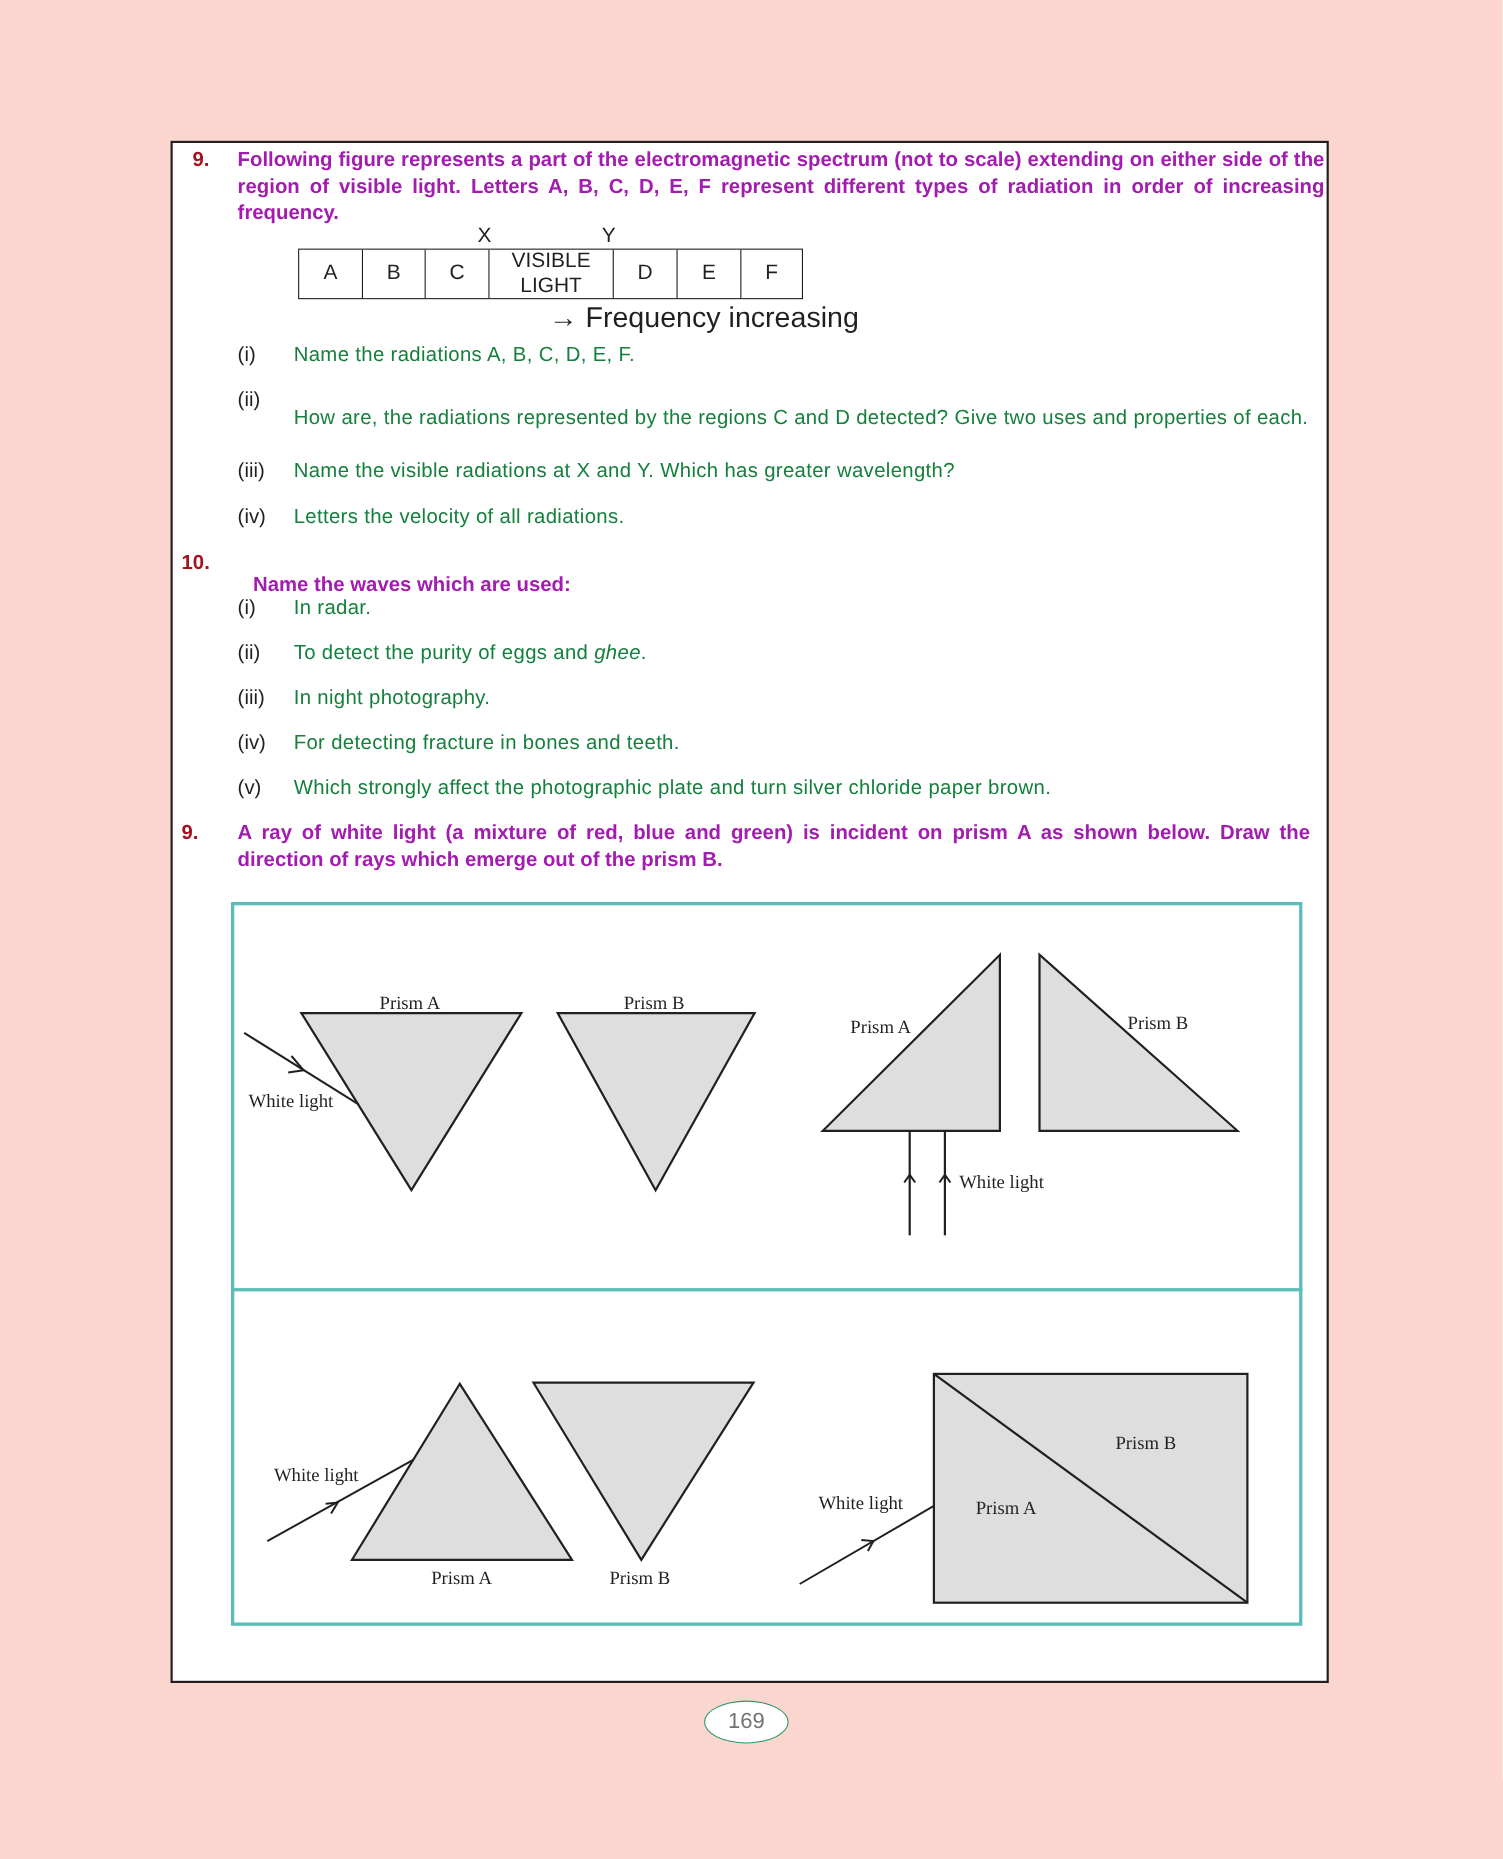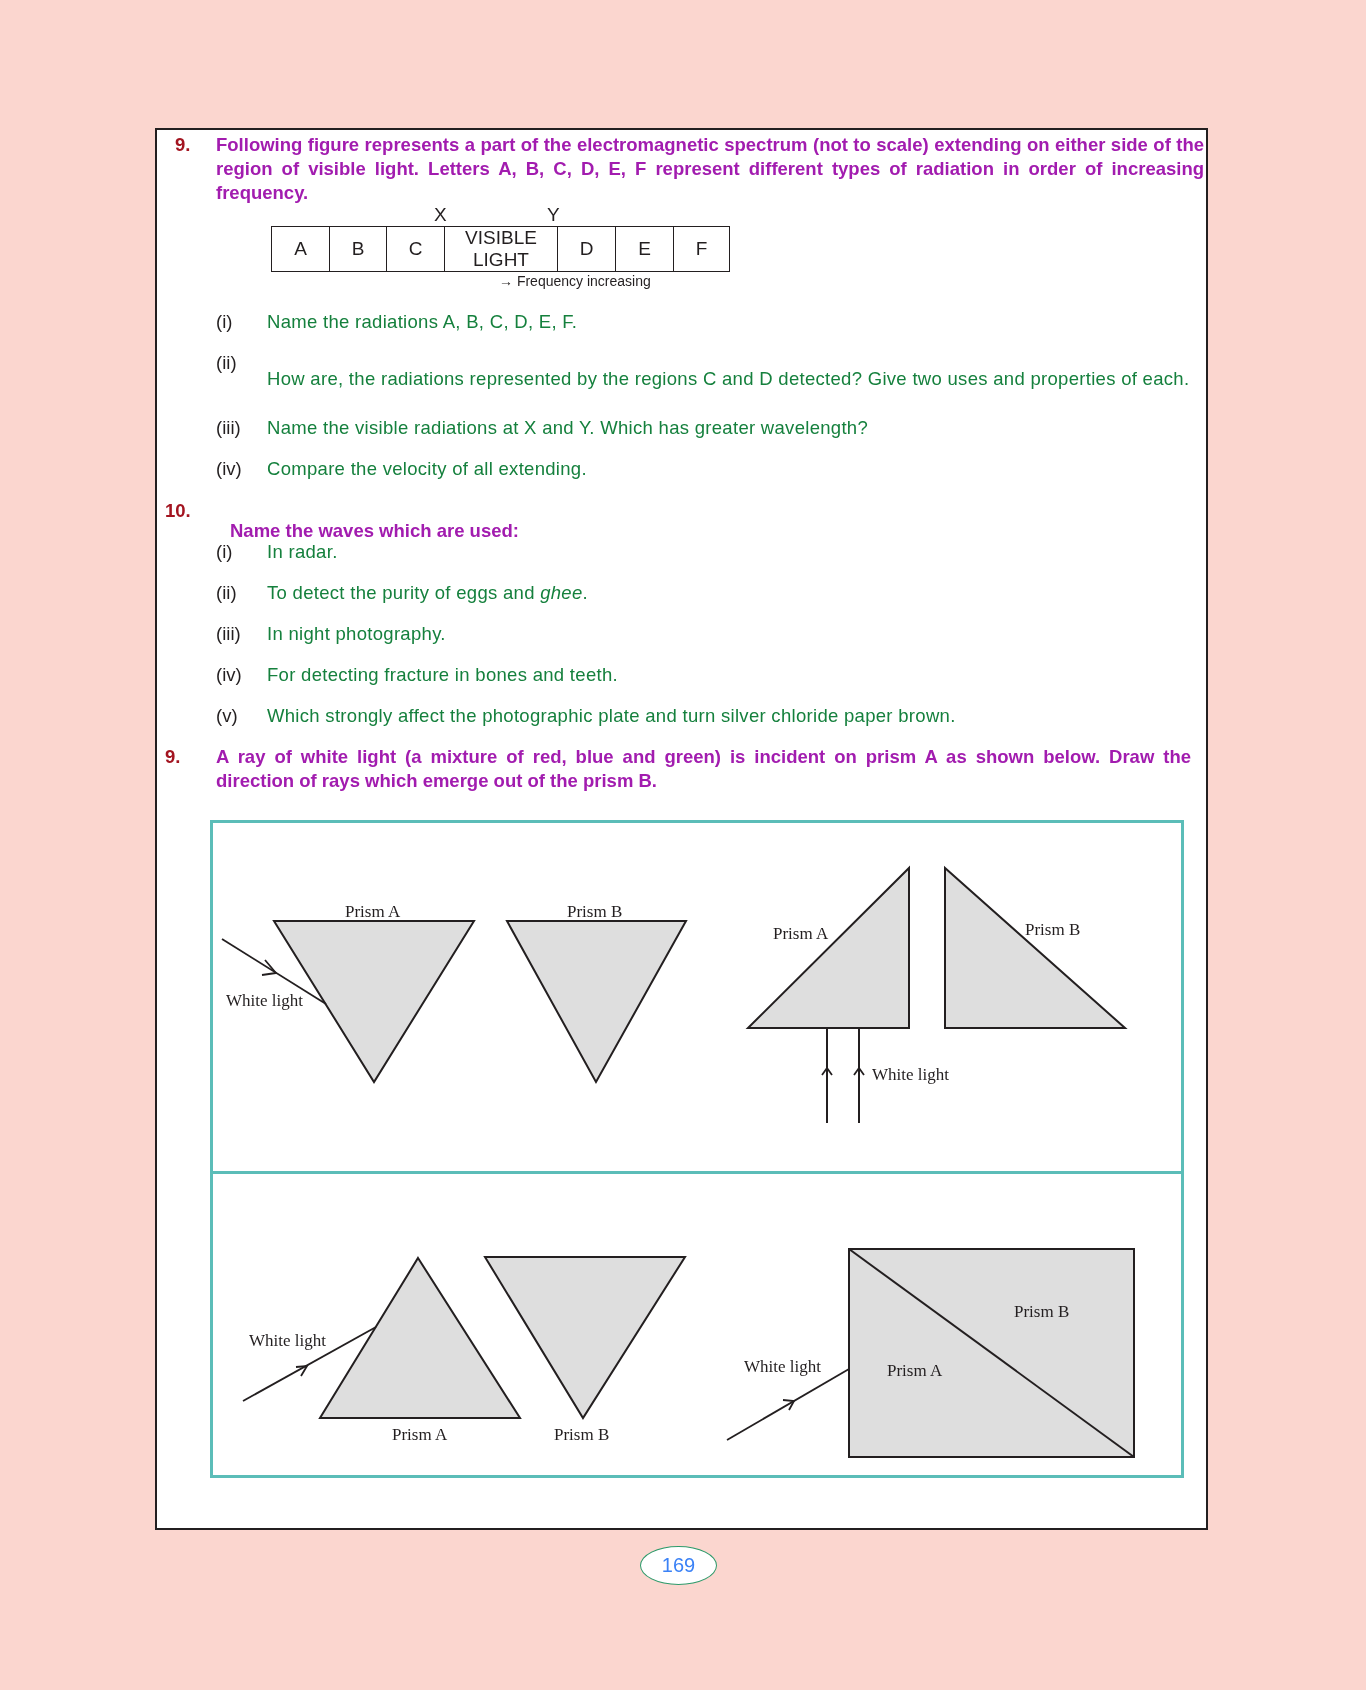--- a/index.html
+++ b/index.html
@@ -17,57 +17,57 @@
   .cell { border-right:1px solid #231f20; display:flex; align-items:center; justify-content:center;
           font-size:19px; color:#231f20; text-align:center; line-height:22px; }
   .cell:last-child { border-right:none; }
   .mark { font-size:19px; color:#231f20; }
   .fig { position:absolute; left:210px; top:820px; width:974px; height:658px; border:3px solid #5bbdb8; box-sizing:border-box; }
   .fig-div { position:absolute; left:210px; top:1171px; width:974px; height:3px; background:#5bbdb8; }
   svg { position:absolute; left:0; top:0; }
   .lbl { font-family:"Liberation Serif", "DejaVu Serif", serif; font-size:17px; fill:#231f20; }
   .pagenum { position:absolute; left:640px; top:1546px; width:77px; height:39px; border:1.5px solid #2e9a6a;
              border-radius:50%; background:#ffffff; box-sizing:border-box; display:flex; align-items:center; justify-content:center;
-             font-size:20px; color:#3b82f6; }
+             font-size:20px; color:#737373; }
 </style>
 </head>
 <body>
 
 <div class="page"></div>
 
 <div class="abs qnum" style="left:175px; top:133px;">9.</div>
 <div class="qtext q" style="left:216px; top:133px; width:988px;">Following figure represents a part of the electromagnetic spectrum (not to scale) extending on either side of the region of visible light. Letters A, B, C, D, E, F represent different types of radiation in order of increasing frequency.</div>
 
 <div class="abs mark" style="left:434px; top:204px;">X</div>
 <div class="abs mark" style="left:547px; top:204px;">Y</div>
 <div class="spec">
   <div class="cell" style="width:57px;">A</div>
   <div class="cell" style="width:56px;">B</div>
   <div class="cell" style="width:57px;">C</div>
   <div class="cell" style="width:113px; white-space:normal; padding:0 14px; box-sizing:border-box;">VISIBLE LIGHT</div>
   <div class="cell" style="width:57px;">D</div>
   <div class="cell" style="width:57px;">E</div>
   <div class="cell" style="width:55px;">F</div>
 </div>
-<div class="abs mark" style="left:499px; top:273px; font-size:14px;">
+<div class="abs mark" style="left:499px; top:273px; font-size:26px;">
   <span>→</span>
   <span>Frequency increasing</span>
 </div>
 
 <div class="abs roman" style="left:216px; top:310px;">(i)</div>
 <div class="abs item" style="left:267px; top:310px;">Name the radiations A, B, C, D, E, F.</div>
 
 <div class="abs roman" style="left:216px; top:351px;">(ii)</div>
 <div class="qtext item" style="left:267px; top:351px; width:937px;margin-top:16px;">How are, the radiations represented by the regions C and D detected? Give two uses and properties of each.</div>
 
 <div class="abs roman" style="left:216px; top:416px;">(iii)</div>
 <div class="abs item" style="left:267px; top:416px;">Name the visible radiations at X and Y. Which has greater wavelength?</div>
 
 <div class="abs roman" style="left:216px; top:457px;">(iv)</div>
-<div class="abs item" style="left:267px; top:457px;">Compare the velocity of all extending.</div>
+<div class="abs item" style="left:267px; top:457px;">Letters the velocity of all radiations.</div>
 
 <div class="abs qnum" style="left:165px; top:499px;">10.</div>
 <div class="abs q" style="left:230px; top:499px;margin-top:20px;">Name the waves which are used:</div>
 
 <div class="abs roman" style="left:216px; top:540px;">(i)</div>
 <div class="abs item" style="left:267px; top:540px;text-align:center;">In radar.</div>
 
 <div class="abs roman" style="left:216px; top:581px;">(ii)</div>
 <div class="abs item" style="left:267px; top:581px;"><span>To detect the purity of eggs and </span><i>ghee</i><span>.</span></div>
 

